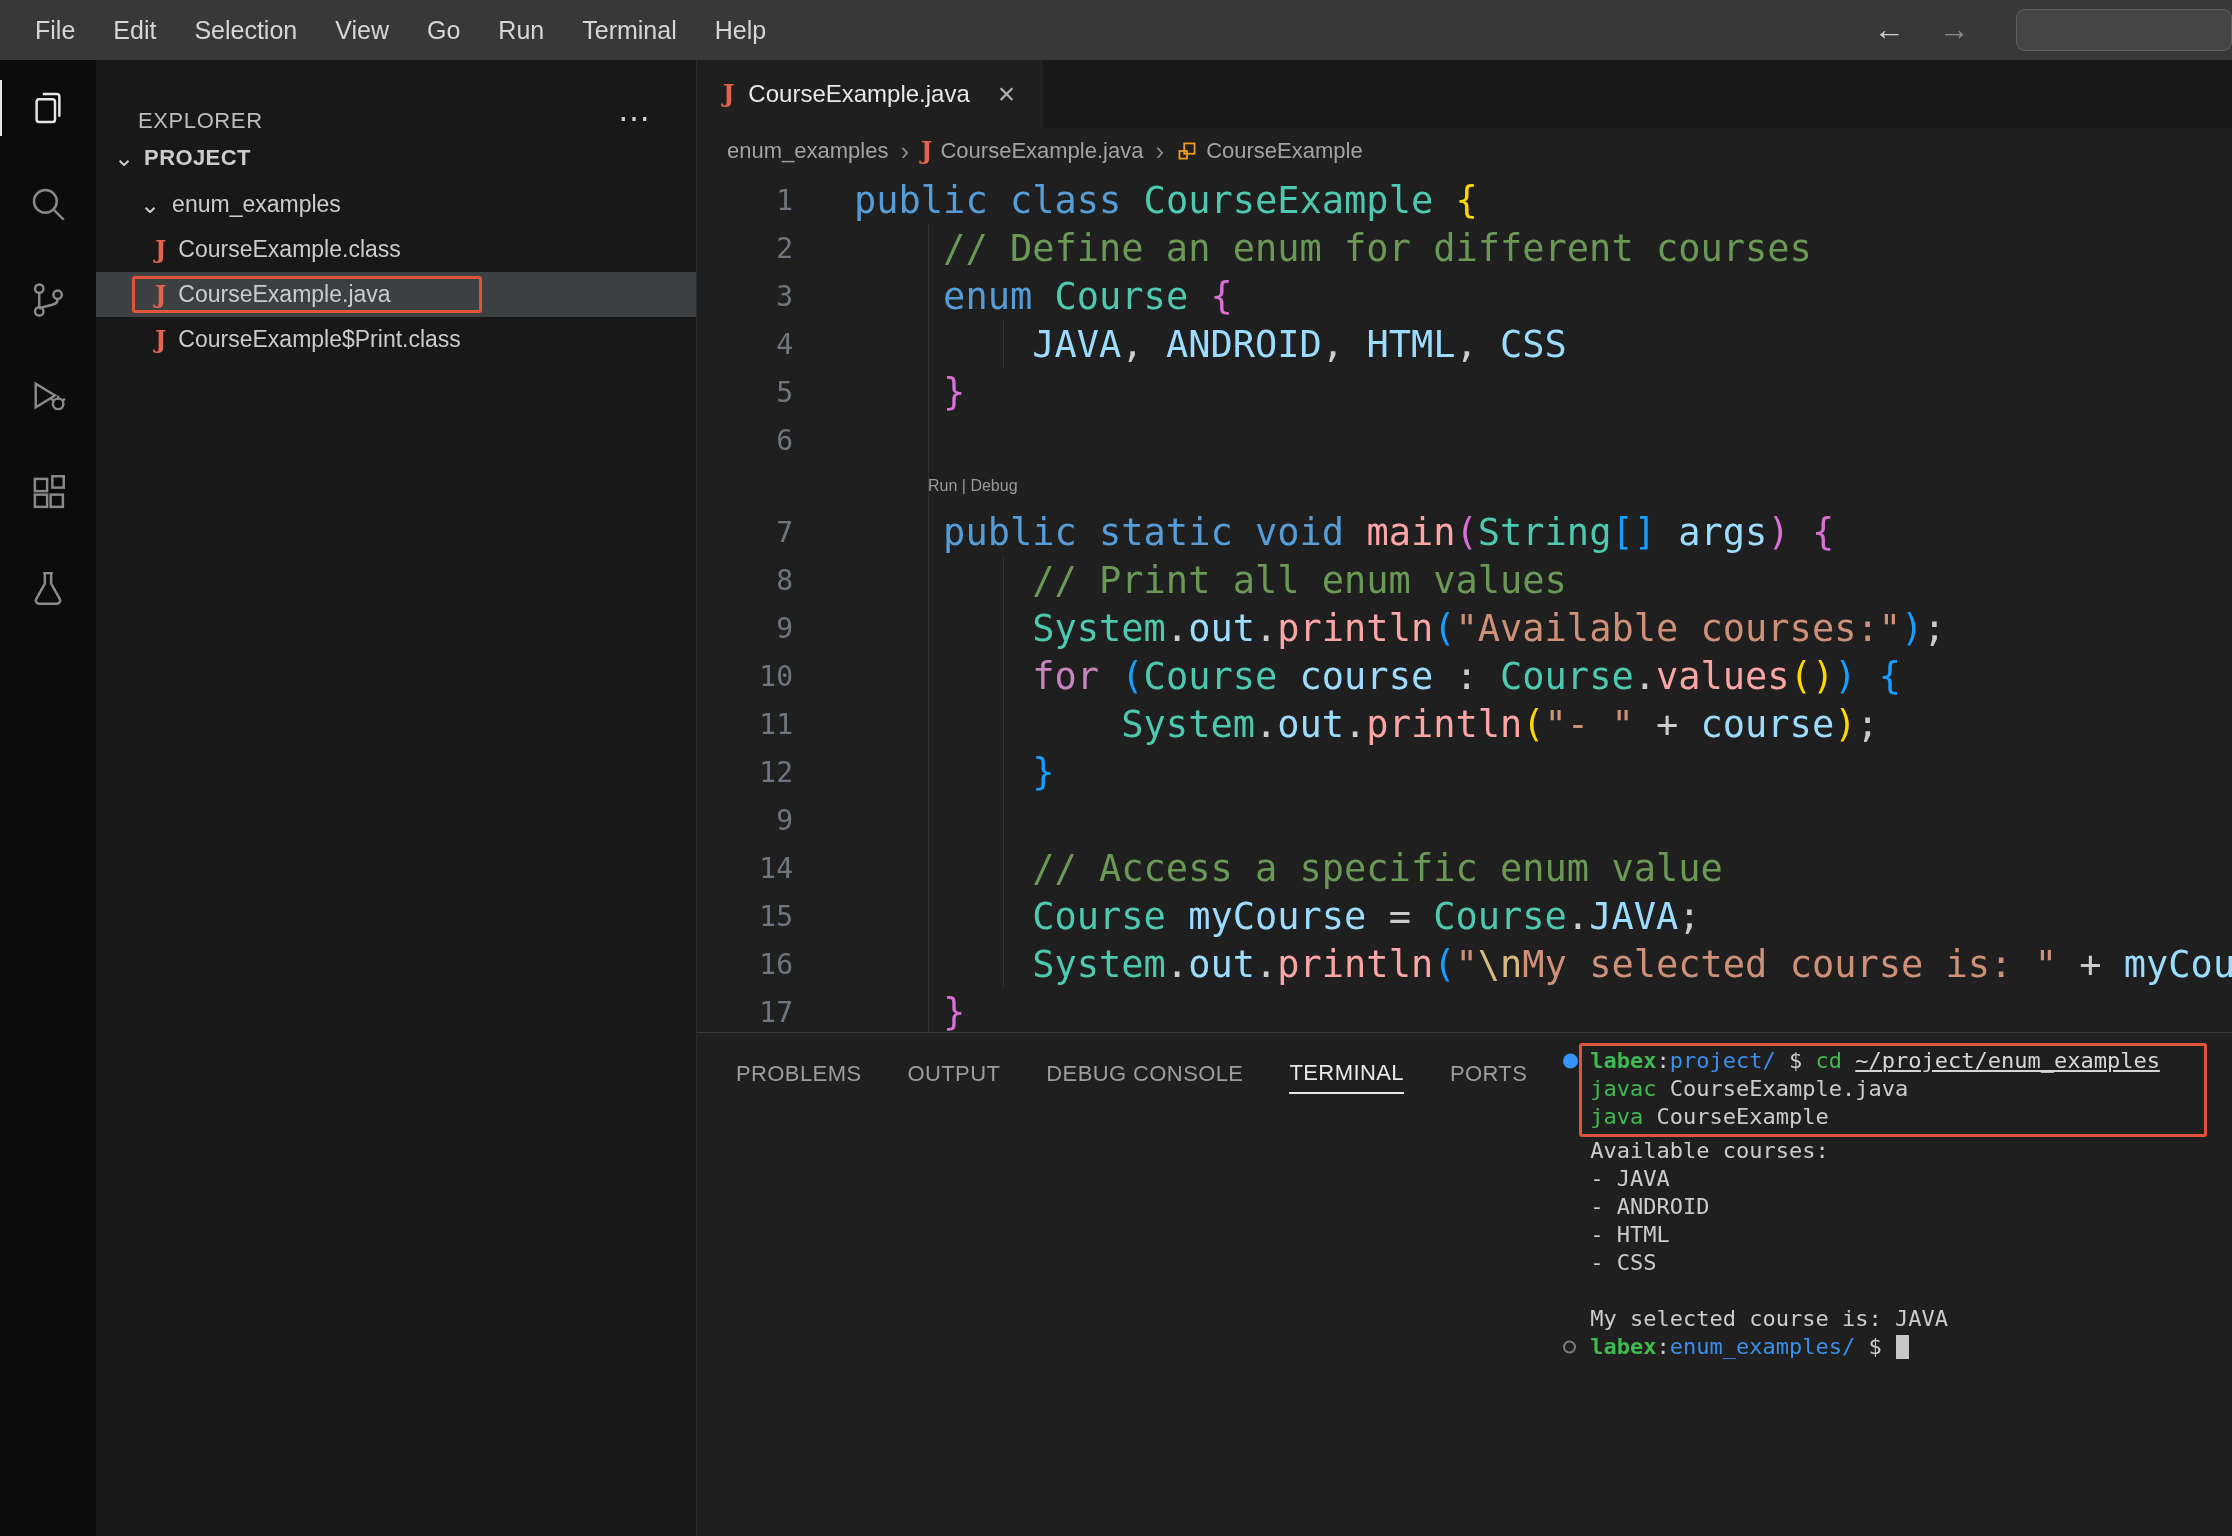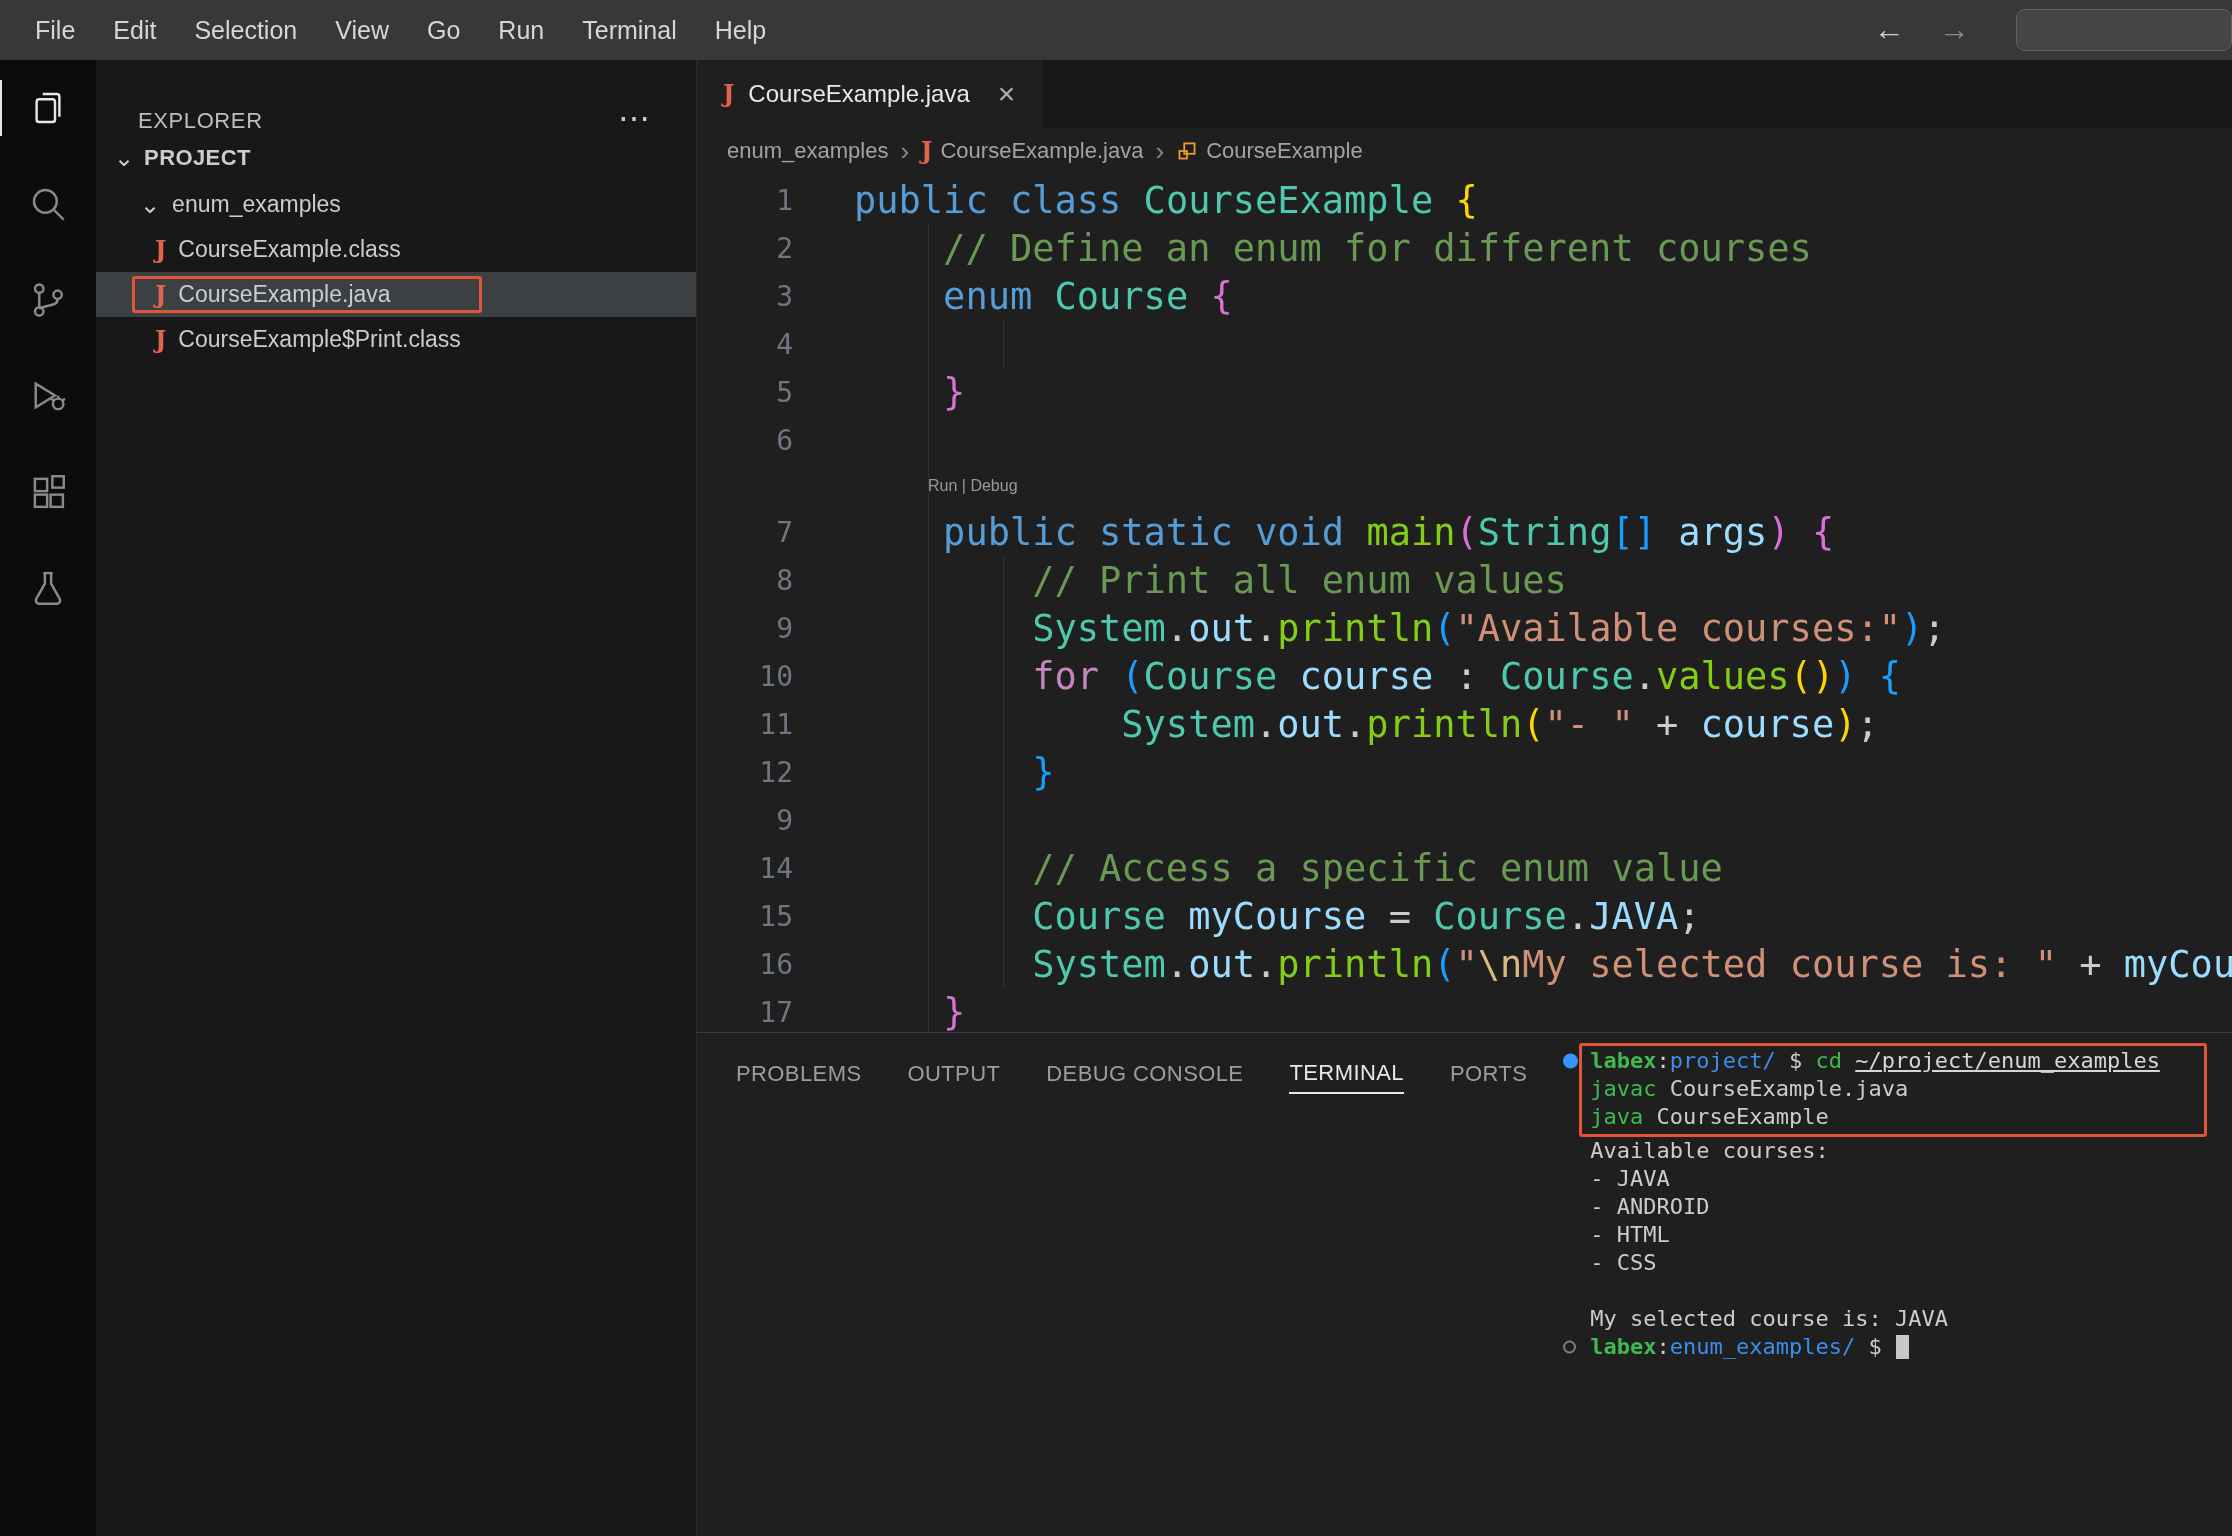--- a/index.html
+++ b/index.html
@@ -53,21 +53,21 @@
   .indent-guide{position:absolute;width:1px;background:#303036}
   #guide-1{left:231px;top:50px;height:812px}
   #guide-2{left:306px;top:146px;height:48px}
   #guide-3{left:306px;top:382px;height:432px}
   .code-row{display:flex;height:48px;align-items:center}
   .code-row.lens-row{height:44px}
   .gutter{flex:none;width:96px;text-align:right;font-size:28px;color:#6e7681}
   .gutter.active{color:#c6c6c6}
   .code-text{padding-left:61px;font-size:37px;white-space:pre}
   .code-text.lens{font-family:"Liberation Sans",sans-serif;font-size:16px;color:#999;padding-left:135px;cursor:pointer}
-  .tk-kw{color:#569cd6}.tk-ctrl{color:#c586c0}.tk-type{color:#4ec9b0}.tk-fn{color:#84cc16}
+  .tk-kw{color:#569cd6}.tk-ctrl{color:#c586c0}.tk-type{color:#4ec9b0}.tk-fn{color:#fca5a5}
   .tk-cm{color:#6a9955}.tk-str{color:#ce9178}.tk-esc{color:#d7ba7d}.tk-var{color:#9cdcfe}
   .tk-pl{color:#cccccc}.tk-b1{color:#ffd700}.tk-b2{color:#da70d6}.tk-b3{color:#179fff}
 
   
   .panel{height:504px;flex:none;border-top:1px solid #3c3c3c;display:flex;flex-direction:row;background:#1f1f1f}
   .panel-tabs{height:82px;display:flex;align-items:stretch;padding-left:16px;flex:none}
   .panel-tab{display:flex;align-items:center;padding:0 23px;color:#9d9d9d;font-size:22px;letter-spacing:.4px;cursor:pointer}
   .pt-label{padding:6px 0;white-space:nowrap}
   .panel-tab.active{color:#e7e7e7}
   .panel-tab.active .pt-label{border-bottom:2px solid var(--active-tab-underline,#e7e7e7)}
@@ -214,20 +214,21 @@
           <div class="code-row">
             <span class="gutter">2</span>
             <span class="code-text"><span class="tk-cm">    // Define an enum for different courses</span></span>
           </div>
           <div class="code-row">
             <span class="gutter">3</span>
             <span class="code-text"><span class="tk-pl">    </span><span class="tk-kw">enum</span><span class="tk-pl"> </span><span class="tk-type">Course</span><span class="tk-pl"> </span><span class="tk-b2">{</span></span>
           </div>
           <div class="code-row">
             <span class="gutter">4</span>
+            <span class="code-text"><span class="tk-pl">        </span><span class="tk-var">JAVA</span><span class="tk-pl">, </span><span class="tk-var">ANDROID</span><span class="tk-pl">, </span><span class="tk-var">HTML</span><span class="tk-pl">, </span><span class="tk-var">CSS</span></span>
           </div>
           <div class="code-row">
             <span class="gutter">5</span>
             <span class="code-text"><span class="tk-pl">    </span><span class="tk-b2">}</span></span>
           </div>
           <div class="code-row">
             <span class="gutter">6</span>
             <span class="code-text"></span>
           </div>
           <div class="code-row lens-row">

